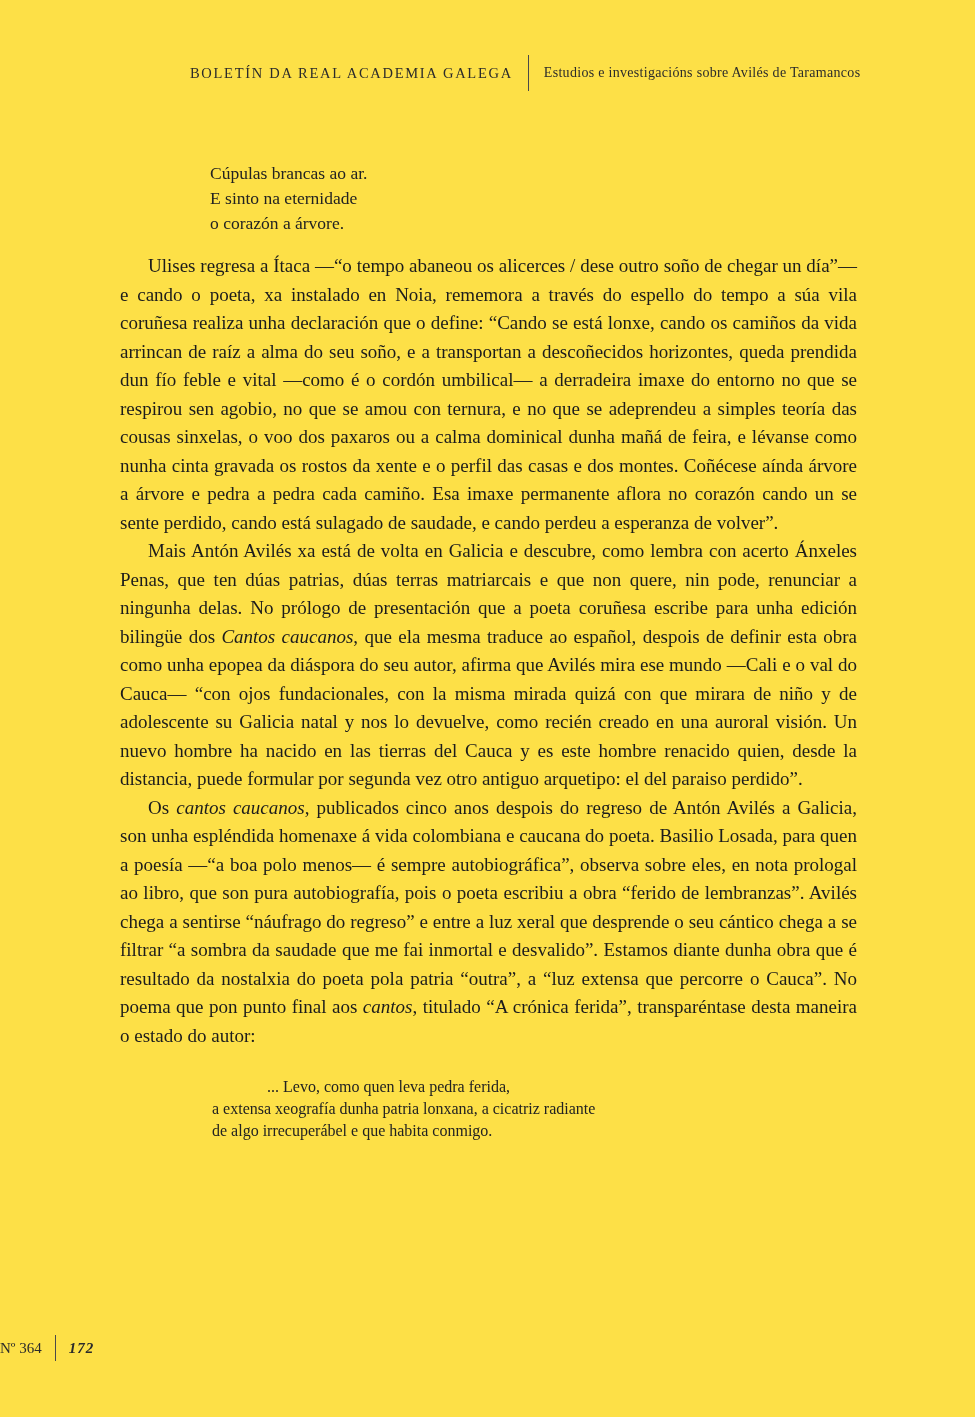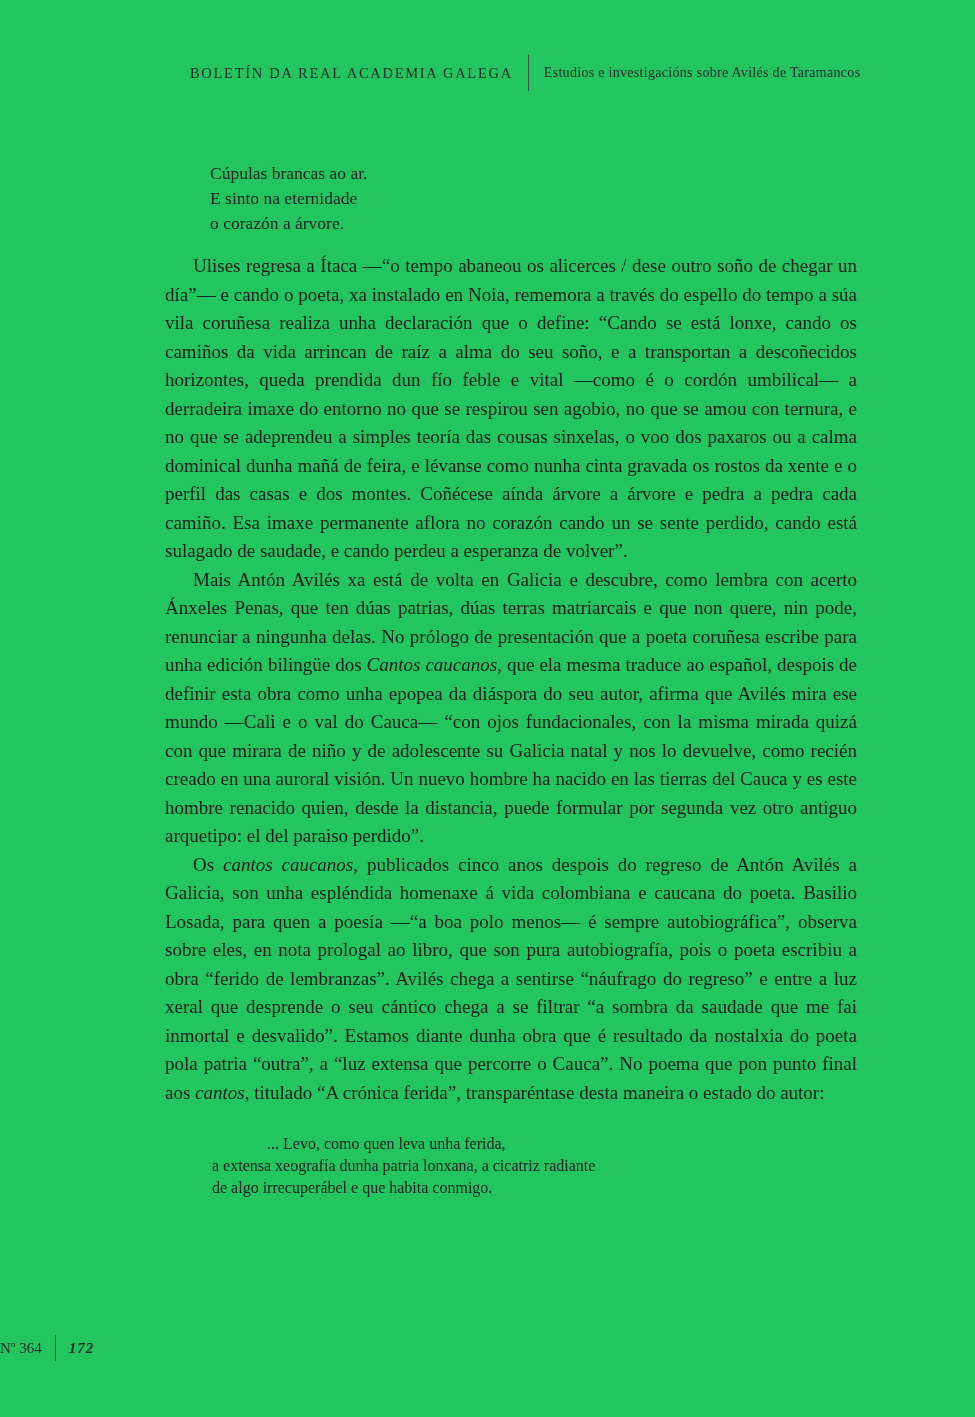--- a/index.html
+++ b/index.html
@@ -6,21 +6,21 @@
   html, body { background: #ffffff; }
   body {
     width: 975px; height: 1417px;
     font-family: "Liberation Serif", serif;
     color: #1e1e1e;
     -webkit-font-smoothing: antialiased;
   }
   .page {
     position: relative;
     width: 975px; height: 1417px;
-    background: #22c55e;
+    background: #fde047;
     overflow: hidden;
   }
   .header {
     display: flex;
     align-items: center;
     margin: 55px 0 0 190px;
   }
   .journal {
     font-size: 14.5px;
     letter-spacing: 1.7px;
@@ -46,21 +46,21 @@
     color: #222222;
   }
   .poem1 .stanza + .stanza { margin-top: 24px; }
   .body-text {
     margin: 16px 118px 0 120px;
     font-size: 19px;
     line-height: 28.5px;
     text-align: justify;
     color: #1c1c1c;
   }
-  .para { text-indent: 28px; margin-left: 45px; }
+  .para { text-indent: 28px; }
   .italic { font-style: italic; }
   .poem2 {
     margin: 26px 0 0 212px;
     font-size: 16px;
     line-height: 22px;
     color: #222222;
   }
   .poem2 div:first-child { margin-left: 55px; }
   .footer {
     position: absolute;
@@ -98,21 +98,21 @@
       </div>
   </div>
 
   <div class="body-text">
     <p class="para"><span>Ulises regresa a Ítaca —“o tempo abaneou os alicerces / dese outro soño de chegar un día”— e cando o poeta, xa instalado en Noia, rememora a través do espello do tempo a súa vila coruñesa realiza unha declaración que o define: “Cando se está lonxe, cando os camiños da vida arrincan de raíz a alma do seu soño, e a transportan a descoñecidos horizontes, queda prendida dun fío feble e vital —como é o cordón umbilical— a derradeira imaxe do entorno no que se respirou sen agobio, no que se amou con ternura, e no que se adeprendeu a simples teoría das cousas sinxelas, o voo dos paxaros ou a calma dominical dunha mañá de feira, e lévanse como nunha cinta gravada os rostos da xente e o perfil das casas e dos montes. Coñécese aínda árvore a árvore e pedra a pedra cada camiño. Esa imaxe permanente aflora no corazón cando un se sente perdido, cando está sulagado de saudade, e cando perdeu a esperanza de volver”.</span></p>
     <p class="para"><span>Mais Antón Avilés xa está de volta en Galicia e descubre, como lembra con acerto Ánxeles Penas, que ten dúas patrias, dúas terras matriarcais e que non quere, nin pode, renunciar a ningunha delas. No prólogo de presentación que a poeta coruñesa escribe para unha edición bilingüe dos </span><span class="italic">Cantos caucanos</span><span>, que ela mesma traduce ao español, despois de definir esta obra como unha epopea da diáspora do seu autor, afirma que Avilés mira ese mundo —Cali e o val do Cauca— “con ojos fundacionales, con la misma mirada quizá con que mirara de niño y de adolescente su Galicia natal y nos lo devuelve, como recién creado en una auroral visión. Un nuevo hombre ha nacido en las tierras del Cauca y es este hombre renacido quien, desde la distancia, puede formular por segunda vez otro antiguo arquetipo: el del paraiso perdido”.</span></p>
     <p class="para"><span>Os </span><span class="italic">cantos caucanos</span><span>, publicados cinco anos despois do regreso de Antón Avilés a Galicia, son unha espléndida homenaxe á vida colombiana e caucana do poeta. Basilio Losada, para quen a poesía —“a boa polo menos— é sempre autobiográfica”, observa sobre eles, en nota prologal ao libro, que son pura autobiografía, pois o poeta escribiu a obra “ferido de lembranzas”. Avilés chega a sentirse “náufrago do regreso” e entre a luz xeral que desprende o seu cántico chega a se filtrar “a sombra da saudade que me fai inmortal e desvalido”. Estamos diante dunha obra que é resultado da nostalxia do poeta pola patria “outra”, a “luz extensa que percorre o Cauca”. No poema que pon punto final aos </span><span class="italic">cantos</span><span>, titulado “A crónica ferida”, transparéntase desta maneira o estado do autor:</span></p>
   </div>
 
   <div class="poem2">
-      <div>... Levo, como quen leva unha ferida,</div>
+      <div>... Levo, como quen leva pedra ferida,</div>
       <div>a extensa xeografía dunha patria lonxana, a cicatriz radiante</div>
       <div>de algo irrecuperábel e que habita conmigo.</div>
     </div>
 
   <footer class="footer">
     <span>Nº 364</span>
     <span class="footer-divider"></span>
     <span class="page-num">172</span>
   </footer>
 

